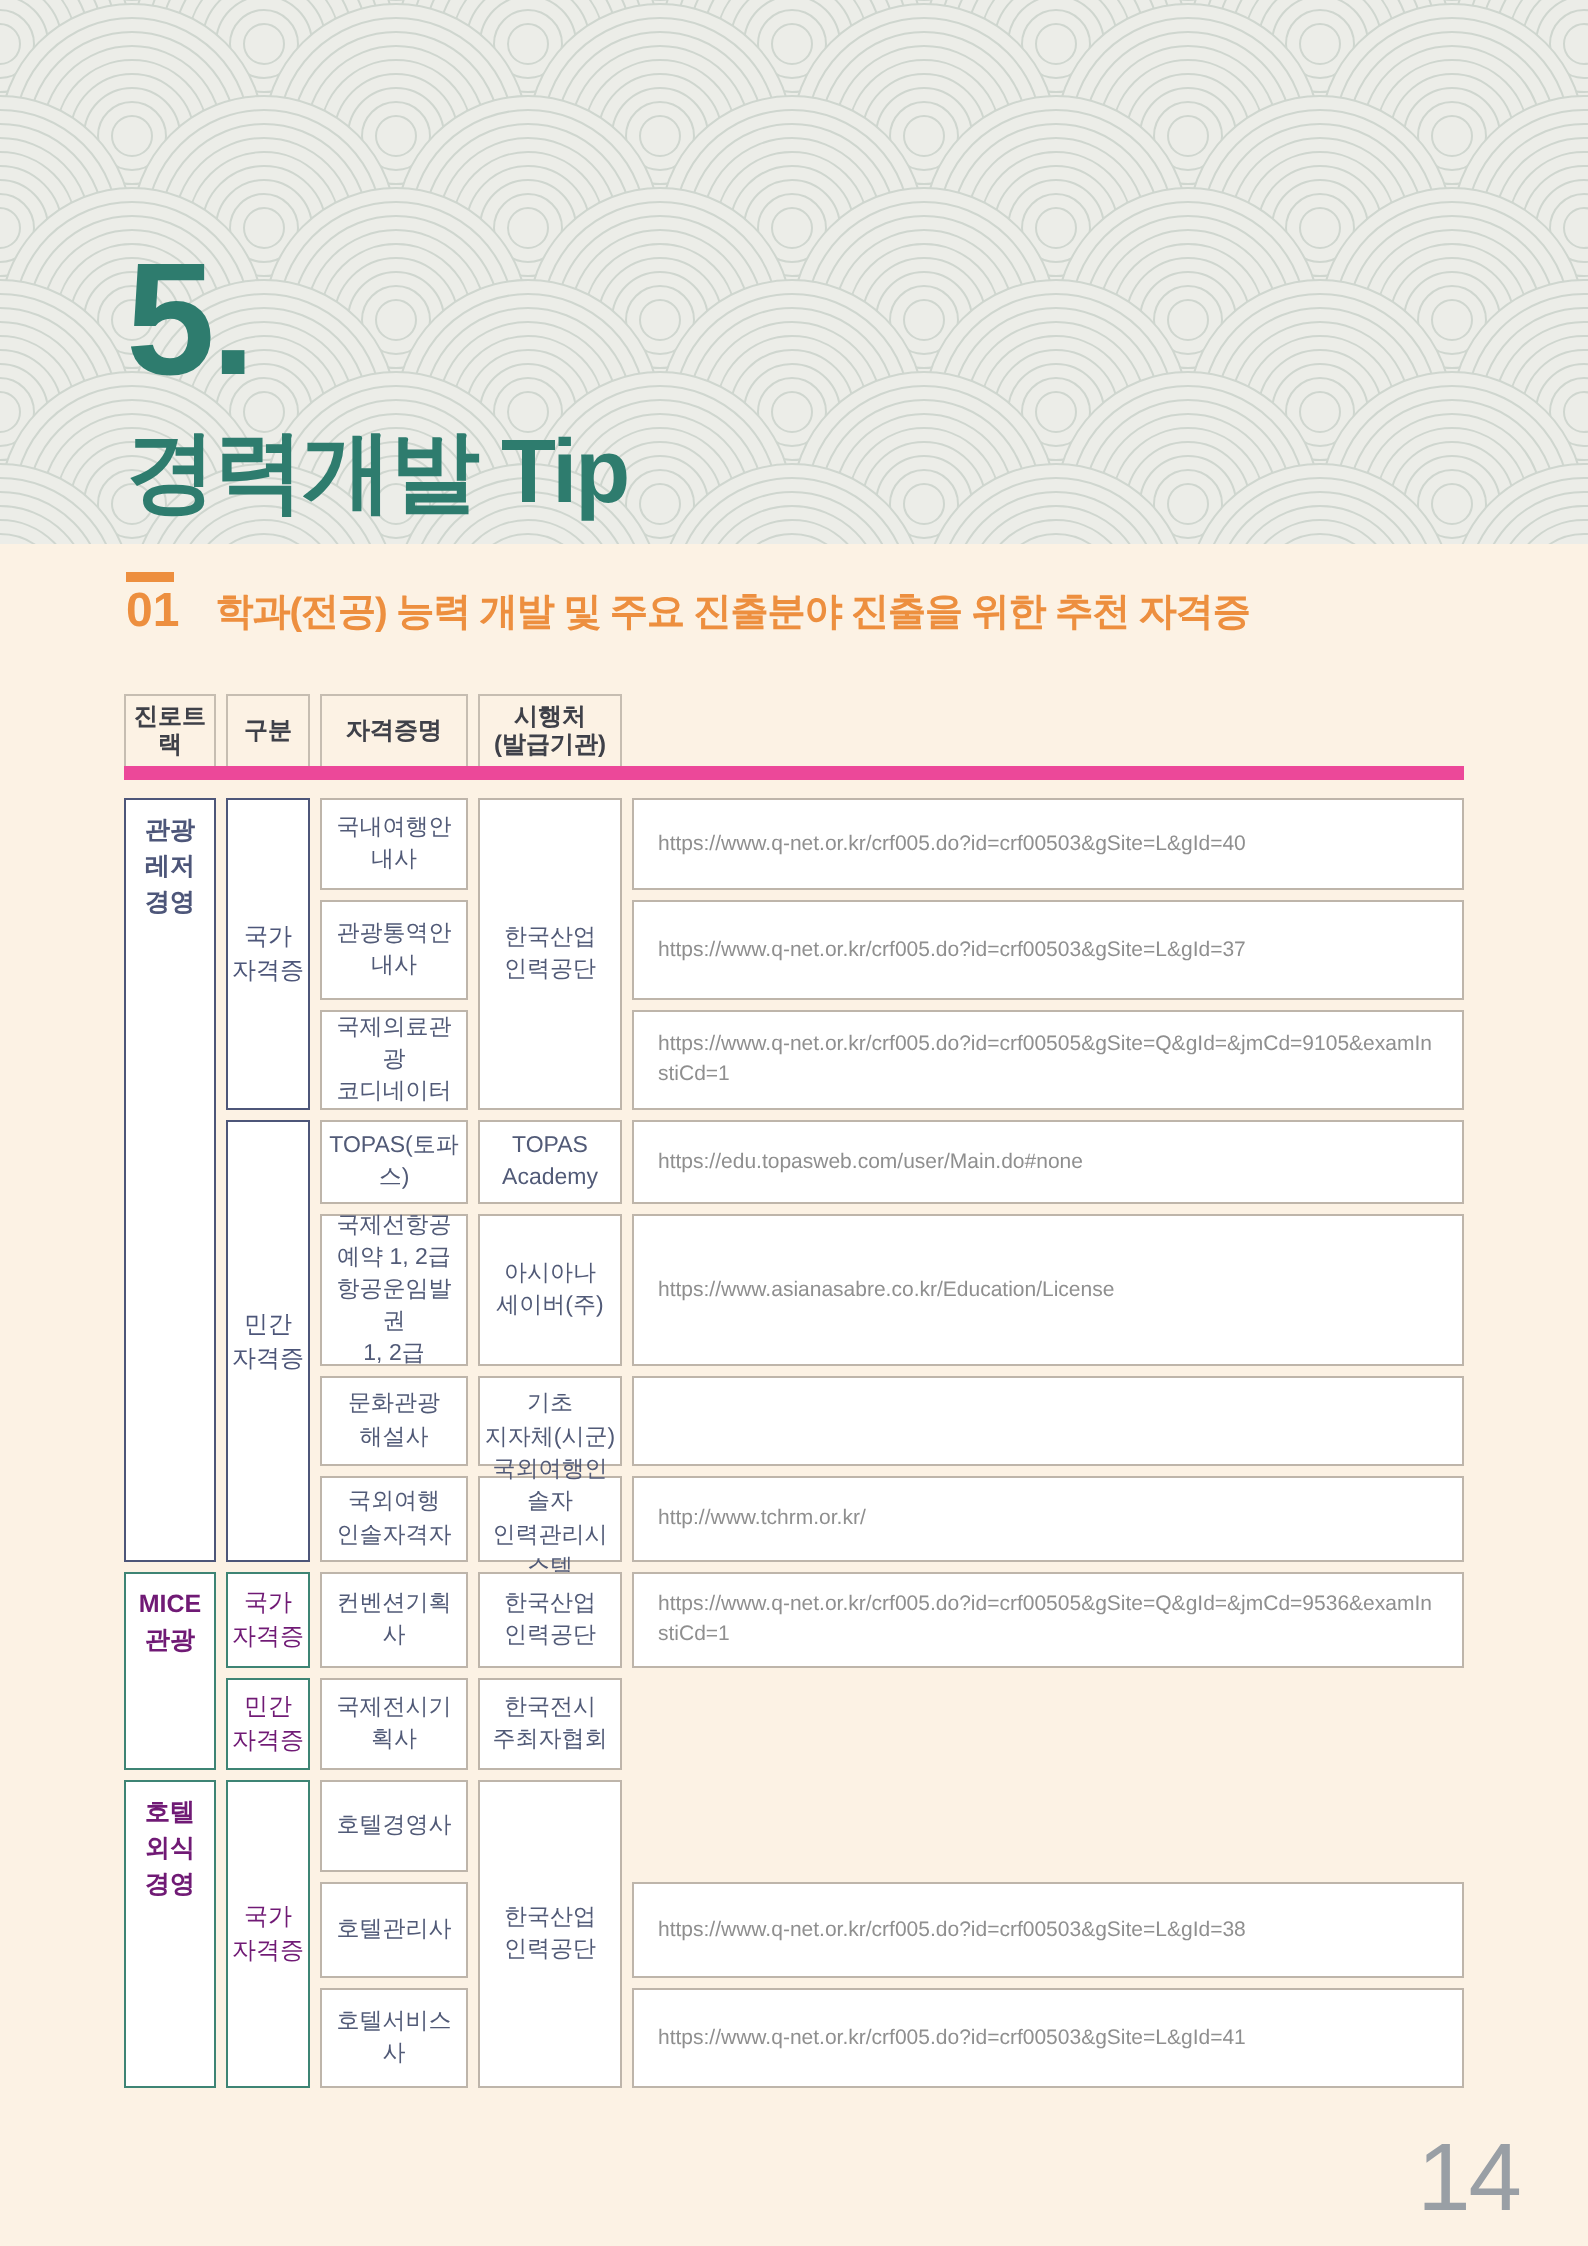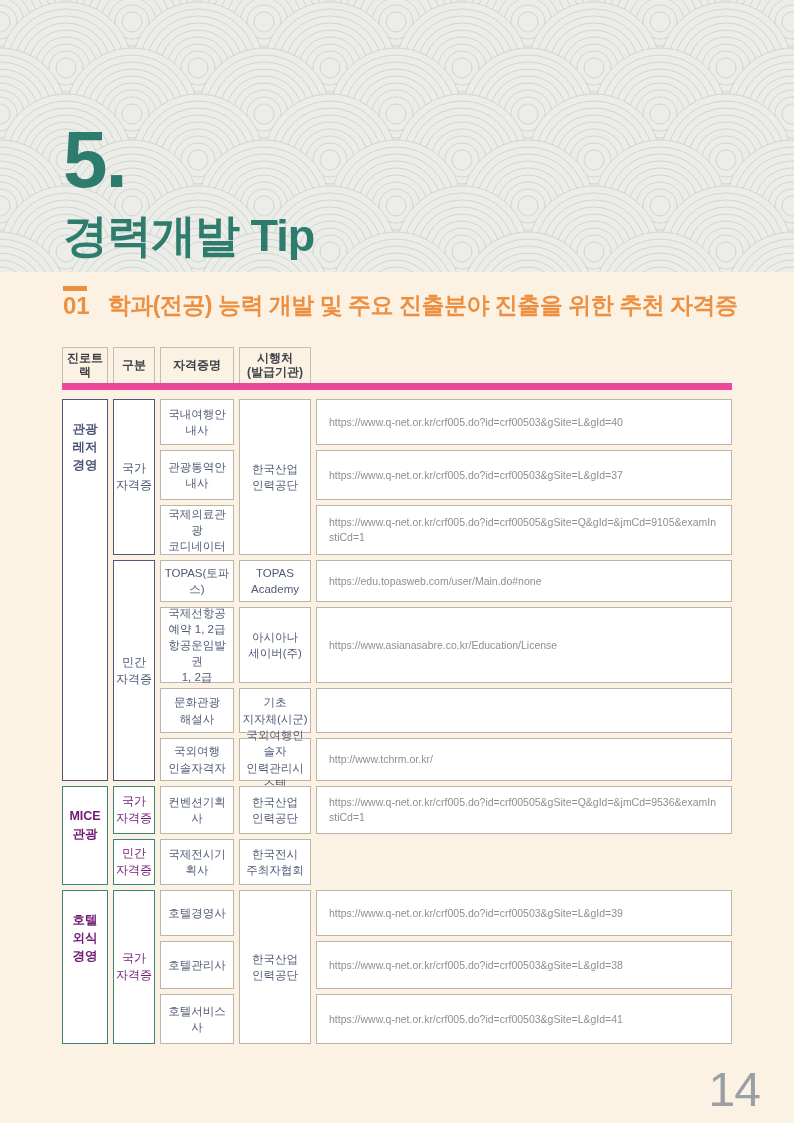--- a/index.html
+++ b/index.html
@@ -26,21 +26,21 @@
   }
 
   
   .section-heading {
     position:absolute; left:63px; top:286px;
     display:flex; align-items:flex-end; gap:18px; color:#ED8F3F;
   }
   .sec-left { display:flex; flex-direction:column; align-items:flex-start; }
   .sec-dash { width:24px; height:5px; background:#ED8F3F; margin-bottom:3px; }
   .sec-num { font-size:24px; font-weight:700; line-height:1; }
-  .sec-title { font-size:23px; font-weight:700; line-height:1.15; letter-spacing:-0.5px; }
+  .sec-title { font-size:19px; font-weight:700; line-height:1.15; letter-spacing:-0.5px; }
 
   
   .table-wrap { position:absolute; left:62px; top:347px; width:670px; }
   .thead, .tbody {
     display:grid;
     grid-template-columns:46px 42px 74px 72px 1fr;
     column-gap:5px;
   }
   .thead { border-bottom:7px solid #ec4899; }
   .hcell {
@@ -54,21 +54,21 @@
     grid-template-rows:46px 50px 50px 42px 76px 45px 43px 48px 46px 46px 48px 50px;
     row-gap:5px;
   }
   .cell {
     background:#FFFFFF; border:1px solid #BEB5AA;
     display:flex; align-items:center; justify-content:center; text-align:center;
     font-size:11.5px; color:#515A77; line-height:1.4; white-space:pre-line;
     padding:2px;
   }
   .cell.track {
-    align-items:flex-start; padding-top:20px;
+    align-items:flex-start; padding-top:6px;
     font-size:12.5px; font-weight:700; line-height:1.45;
   }
   .cell.cat { font-size:12px; }
   .cell.navy { border-color:#4D5679; color:#4D5679; }
   .cell.teal { border-color:#3E8474; color:#701a75; }
   .cell.link {
     justify-content:flex-start; text-align:left; padding:0 12px;
     font-size:10.5px; color:#8F8F8F; white-space:normal; word-break:break-all;
   }
 
@@ -990,20 +990,19 @@
       <div class="cell cat teal" style="grid-area:10/2/13/3">국가
 자격증</div>
 
       <div class="cell" style="grid-area:10/3/11/4">호텔경영사</div>
       <div class="cell" style="grid-area:11/3/12/4">호텔관리사</div>
       <div class="cell" style="grid-area:12/3/13/4">호텔서비스사</div>
 
       <div class="cell" style="grid-area:10/4/13/5">한국산업
 인력공단</div>
 
-      <div class="cell link" style="grid-area:10/5/11/6">https://www.q-net.or.kr/crf005.do?id=crf00503&amp;gSite=L&amp;gId=39</div>
       <div class="cell link" style="grid-area:11/5/12/6">https://www.q-net.or.kr/crf005.do?id=crf00503&amp;gSite=L&amp;gId=38</div>
       <div class="cell link" style="grid-area:12/5/13/6">https://www.q-net.or.kr/crf005.do?id=crf00503&amp;gSite=L&amp;gId=41</div>
     </div>
   </div>
 
   <div class="page-number">14</div>
 </div>
 
 </body></html>

